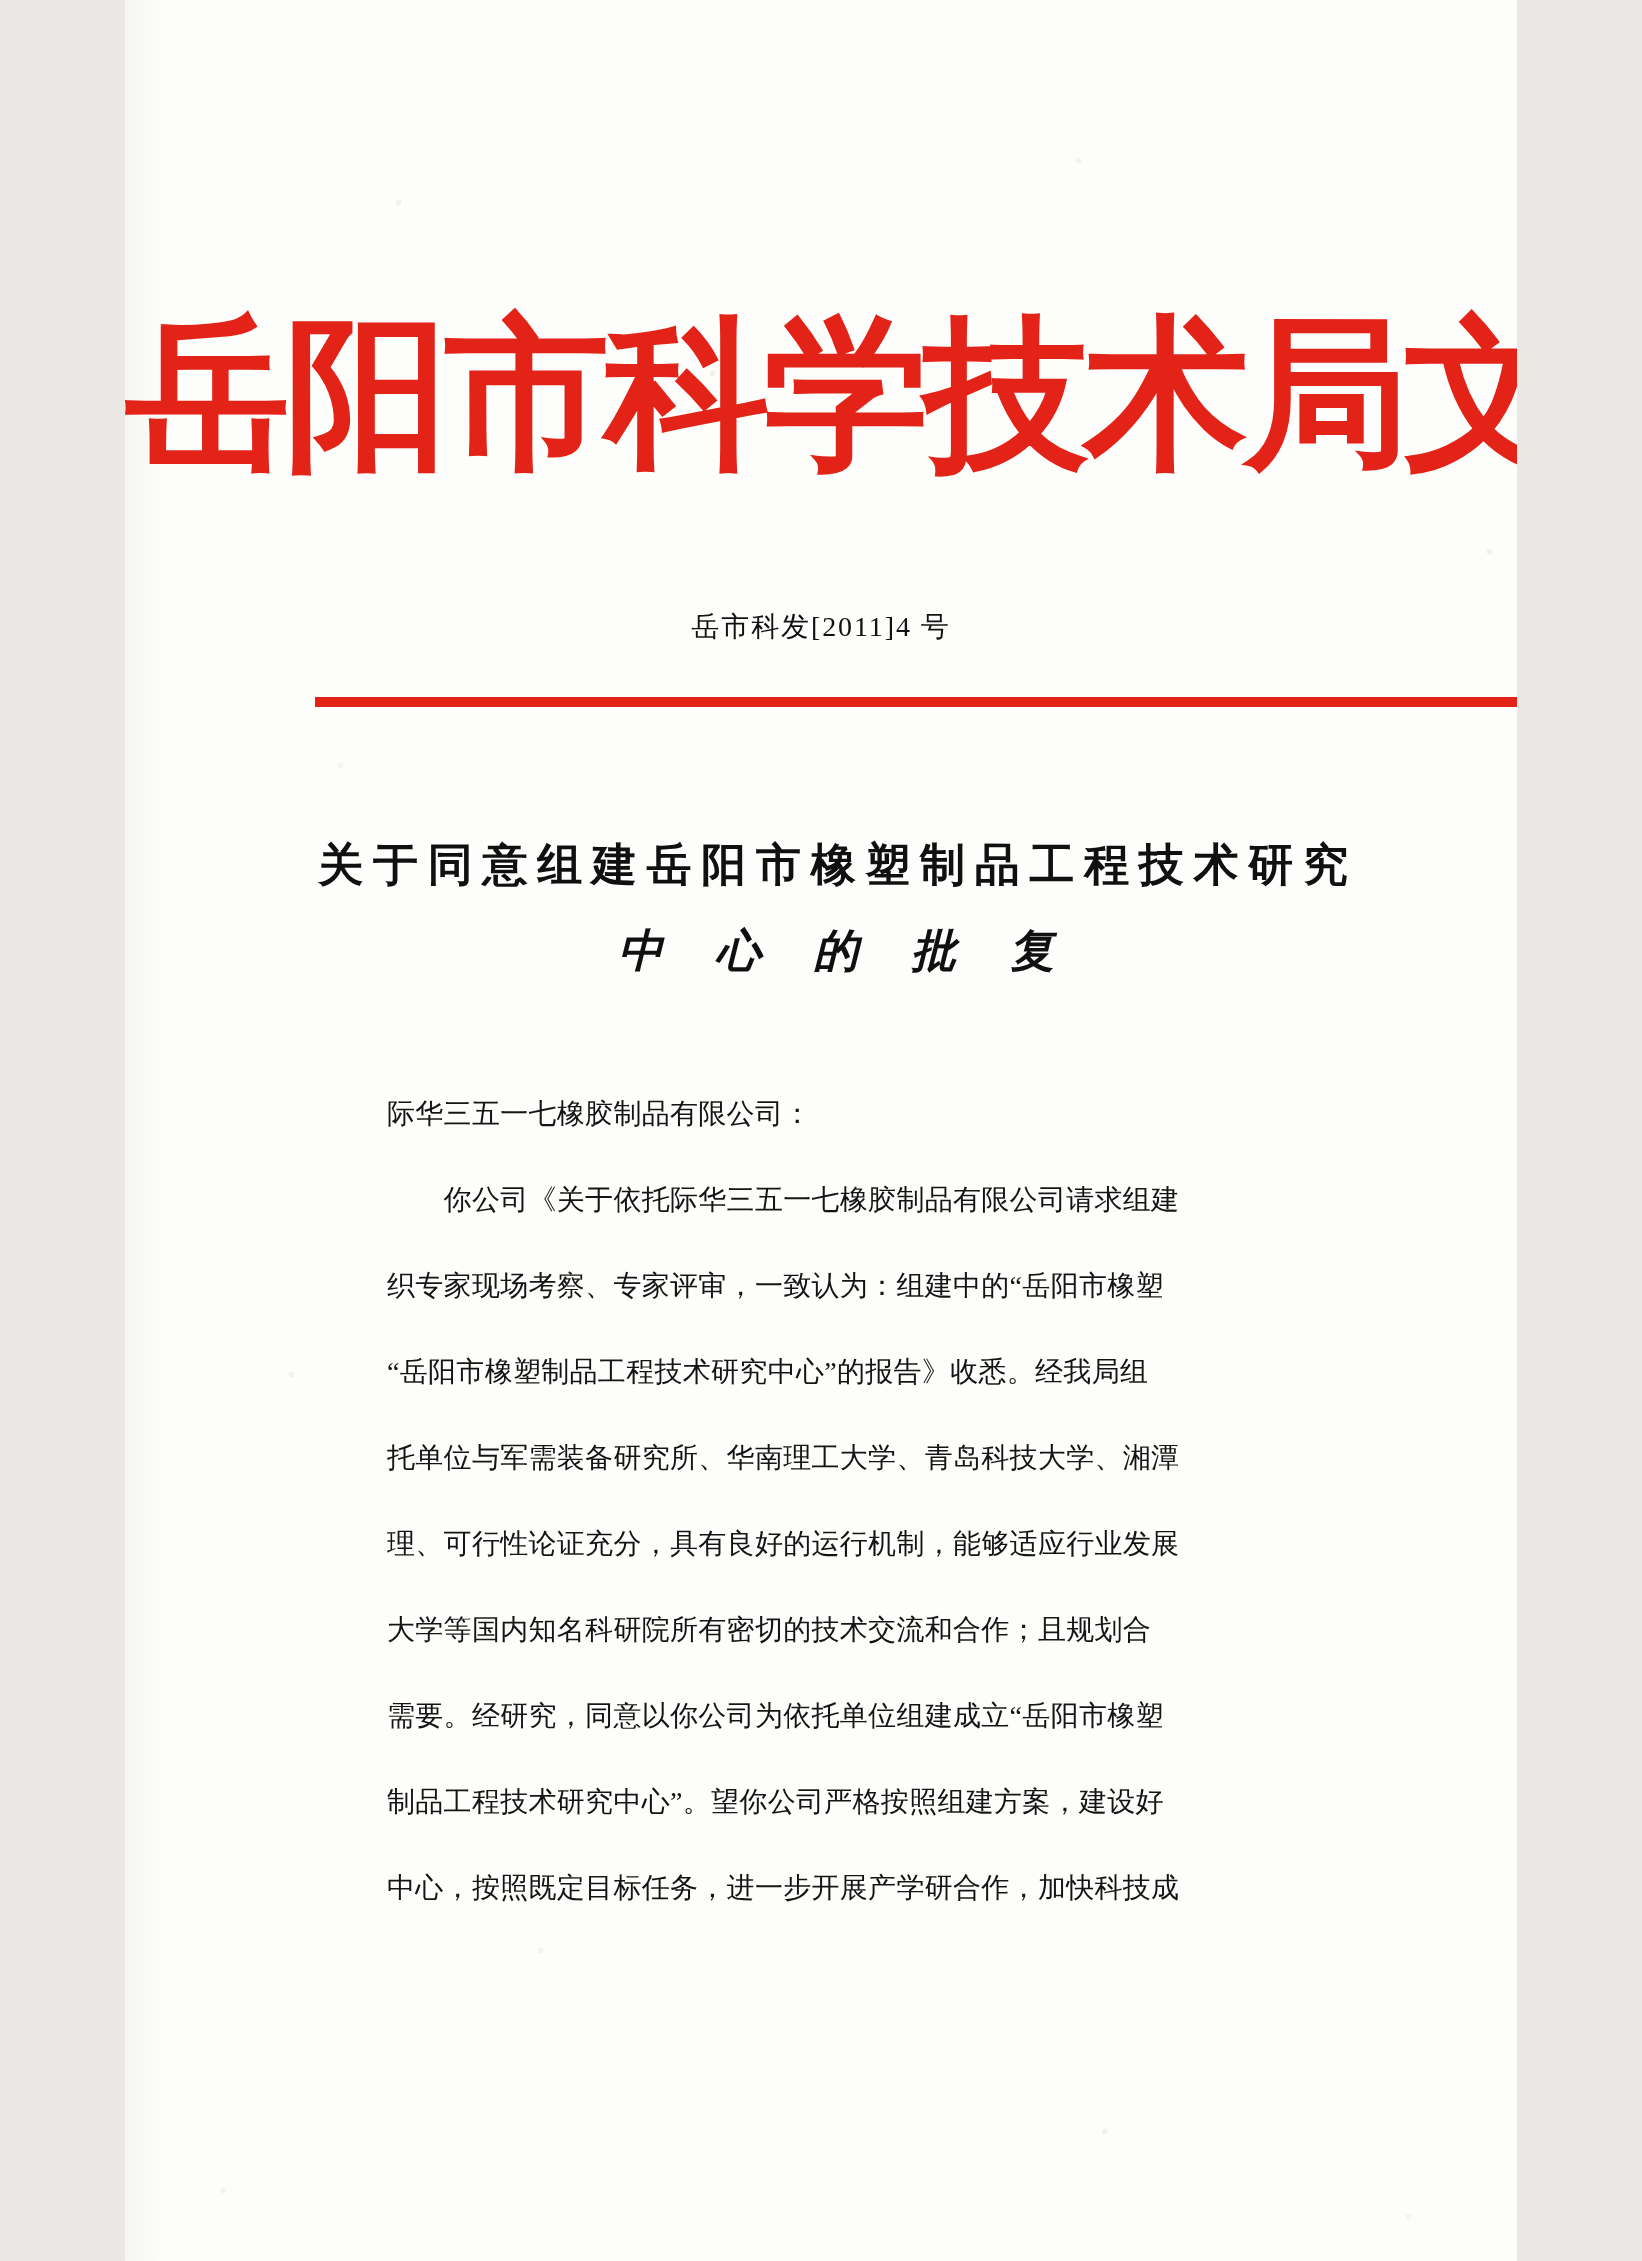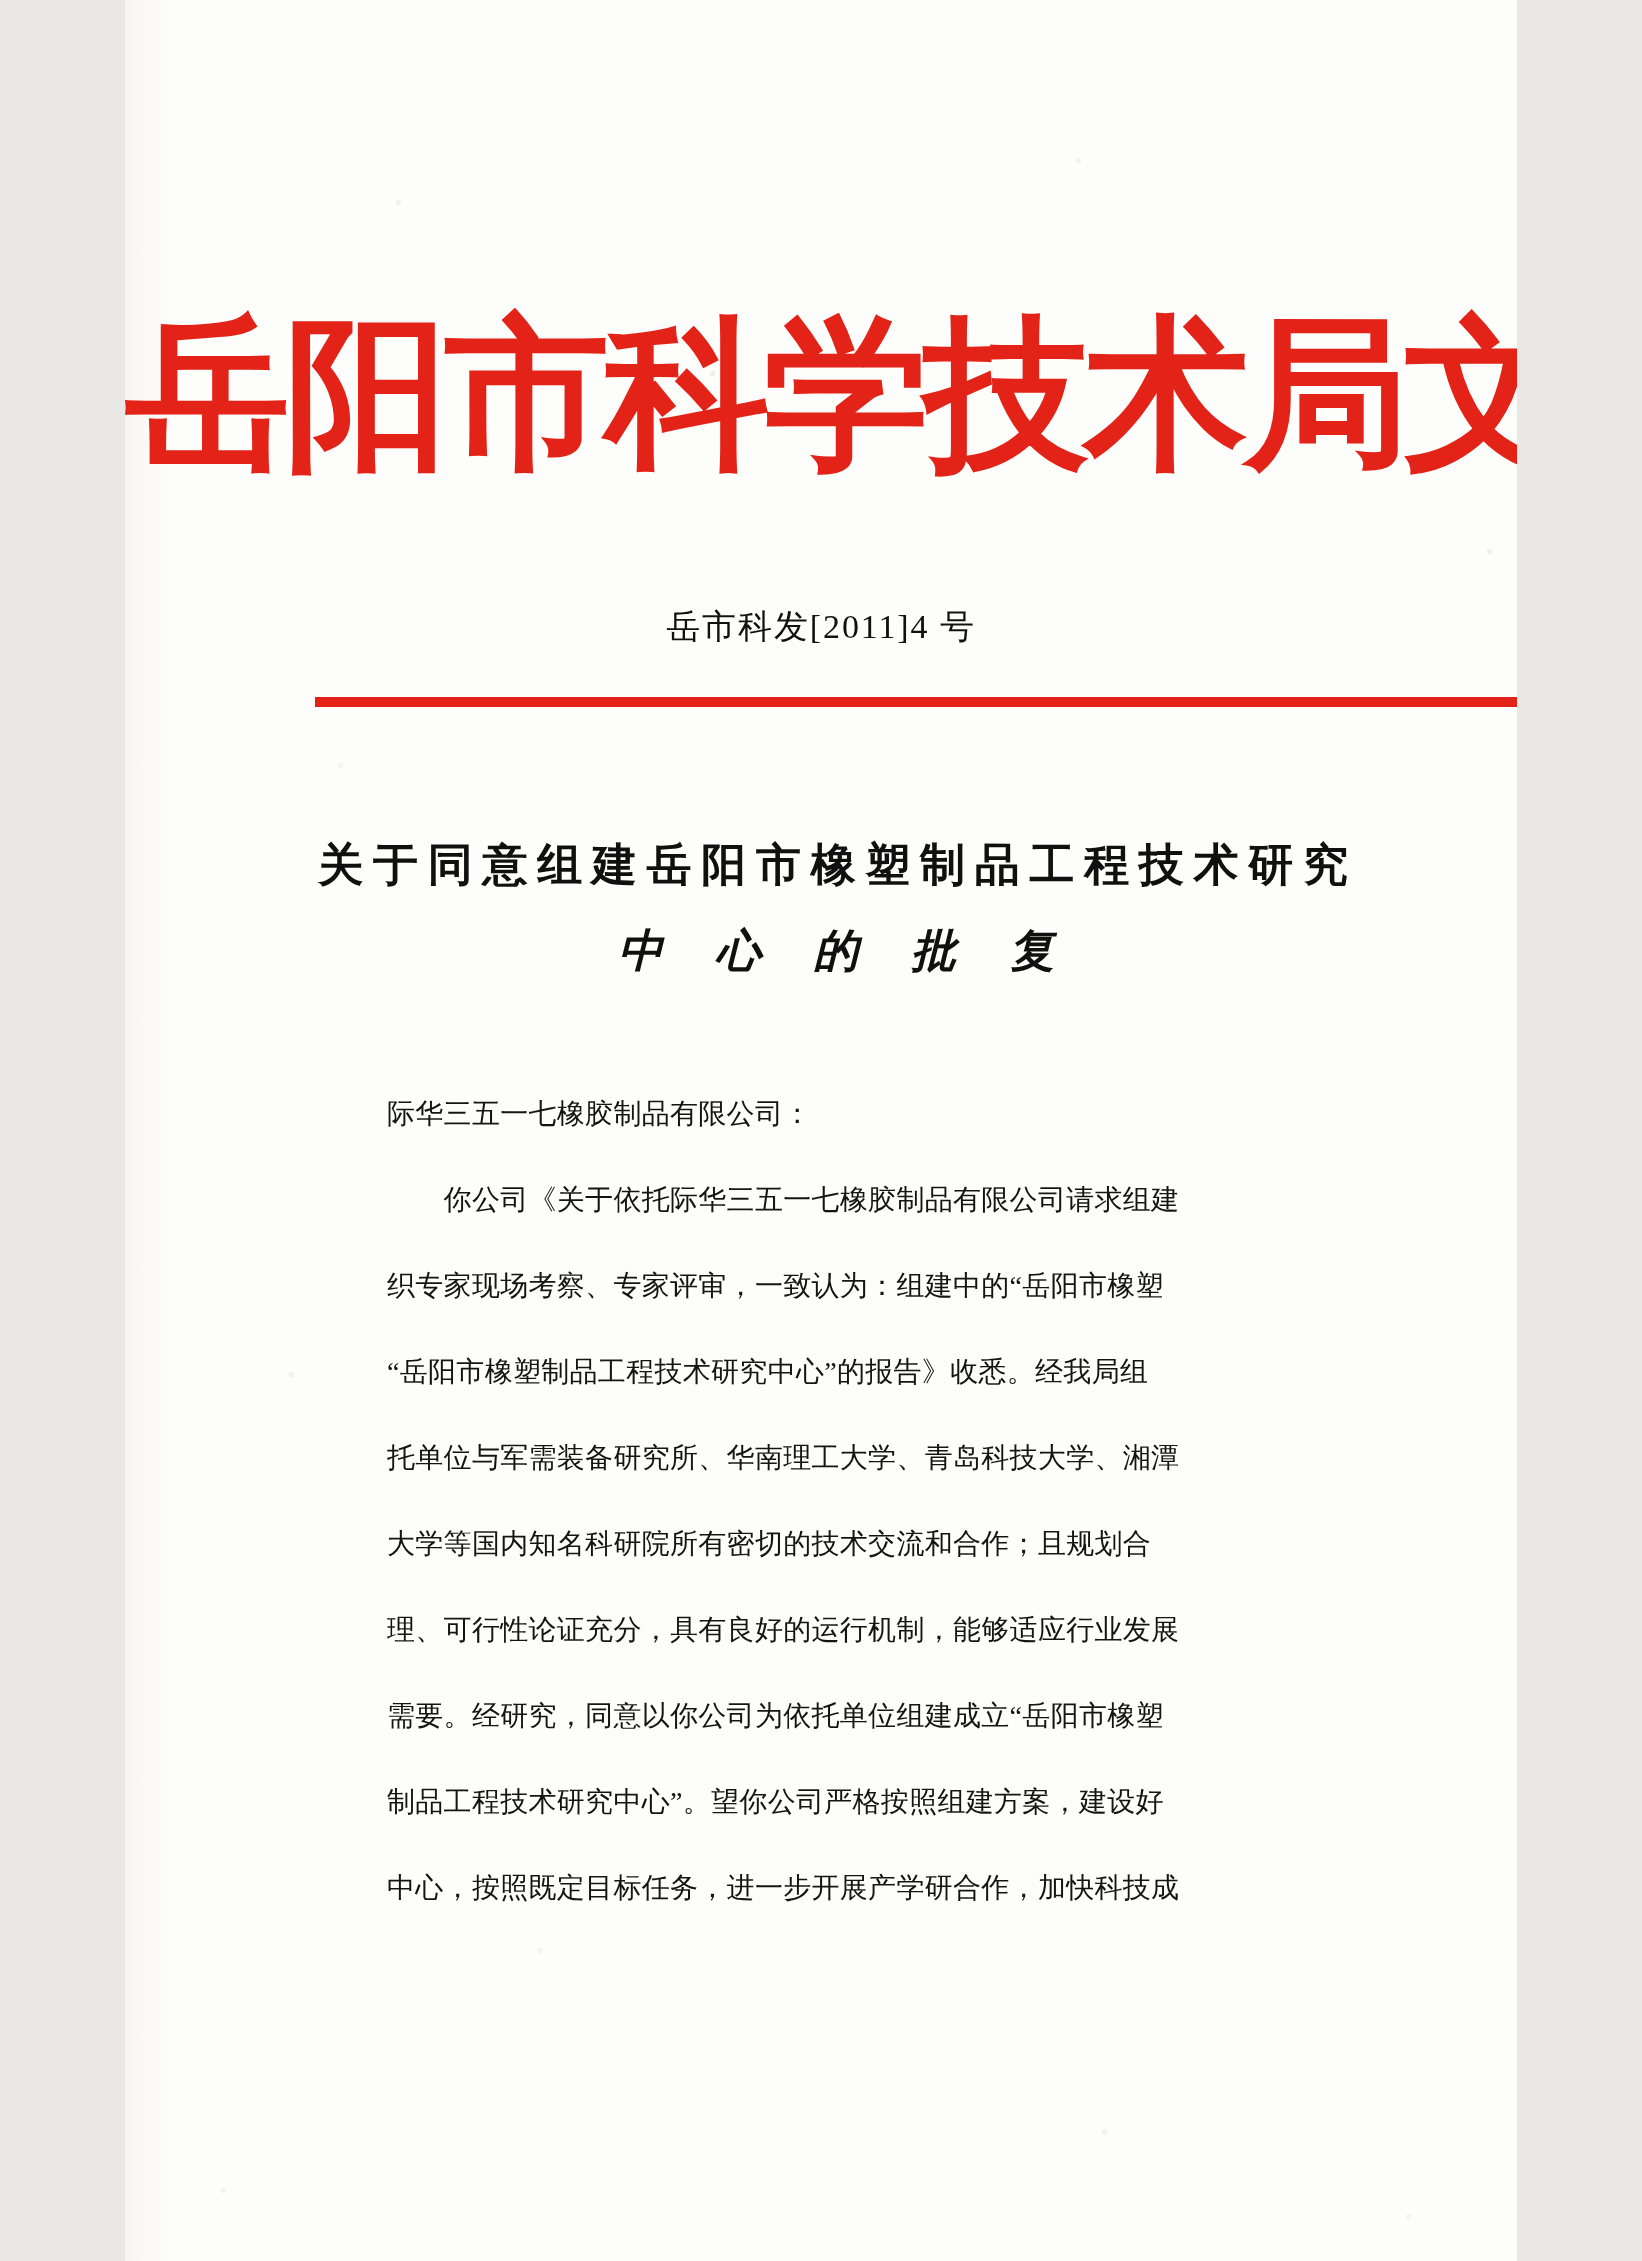--- a/index.html
+++ b/index.html
@@ -41,21 +41,21 @@
     font-size: 165px;
     line-height: 186px;
     letter-spacing: -5.2px;
     white-space: nowrap;
     color: var(--accent);
   }
   .doc-number {
     position: absolute;
     top: 606px; left: 0; width: 100%;
     text-align: center;
-    font-size: 34px;
+    font-size: 28px;
     line-height: 41px;
     letter-spacing: 1.9px;
     color: #111;
   }
   .red-rule {
     position: absolute;
     top: 697px; left: 190px;
     width: 1249px; height: 9.7px;
     background: var(--accent);
   }
@@ -102,21 +102,21 @@
     <div class="doc-title-l1">关于同意组建岳阳市橡塑制品工程技术研究</div>
     <div class="doc-title-l2">中　心　的　批　复</div>
   </div>
 
   <div class="body-text">
     <div class="body-line">际华三五一七橡胶制品有限公司：</div>
     <div class="body-line">　　你公司《关于依托际华三五一七橡胶制品有限公司请求组建</div>
     <div class="body-line">织专家现场考察、专家评审，一致认为：组建中的“岳阳市橡塑</div>
     <div class="body-line">“岳阳市橡塑制品工程技术研究中心”的报告》收悉。经我局组</div>
     <div class="body-line">托单位与军需装备研究所、华南理工大学、青岛科技大学、湘潭</div>
+    <div class="body-line">理、可行性论证充分，具有良好的运行机制，能够适应行业发展</div>
     <div class="body-line">大学等国内知名科研院所有密切的技术交流和合作；且规划合</div>
-    <div class="body-line">理、可行性论证充分，具有良好的运行机制，能够适应行业发展</div>
     <div class="body-line">需要。经研究，同意以你公司为依托单位组建成立“岳阳市橡塑</div>
     <div class="body-line">制品工程技术研究中心”。望你公司严格按照组建方案，建设好</div>
     <div class="body-line">中心，按照既定目标任务，进一步开展产学研合作，加快科技成</div>
   </div>
 
 </div>
 
 
 </body></html>

